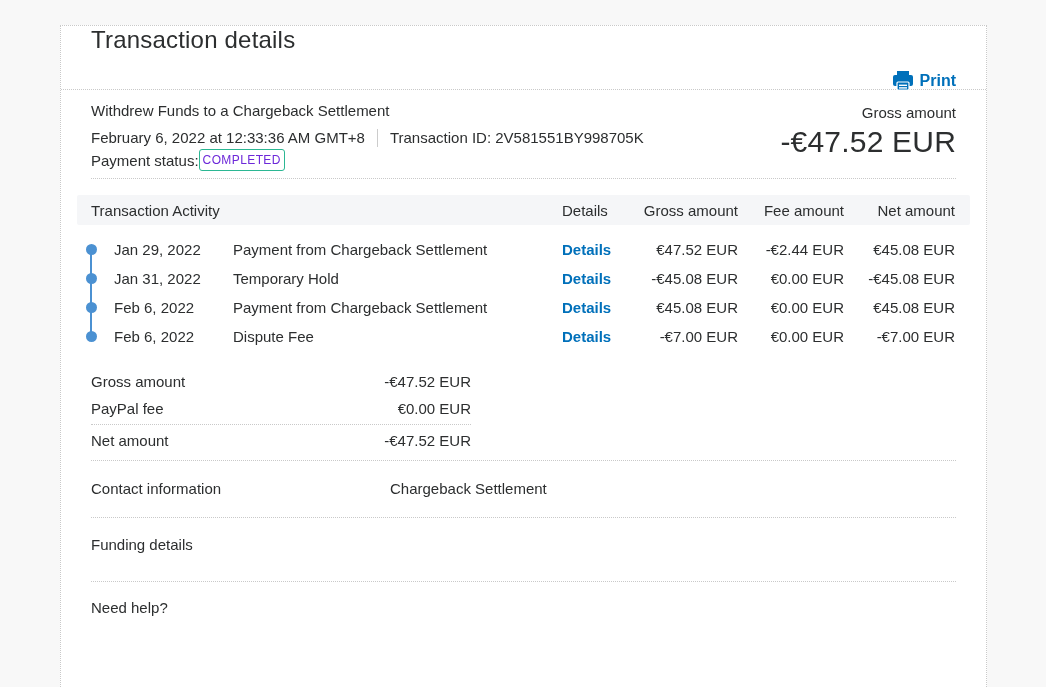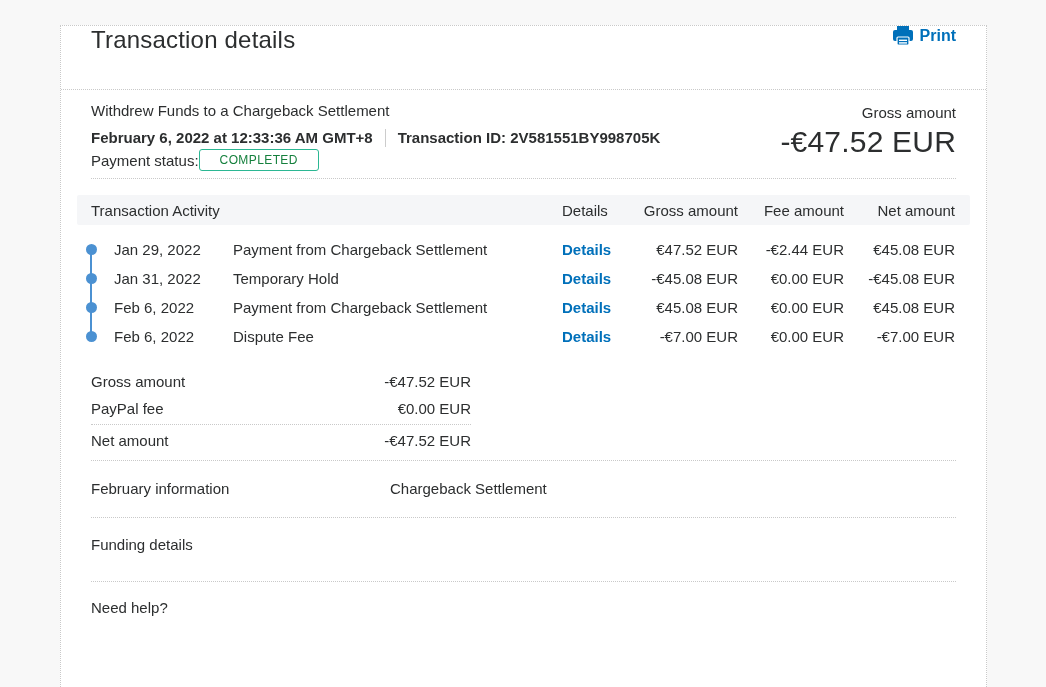--- a/index.html
+++ b/index.html
@@ -22,32 +22,33 @@
     border-bottom:1px dotted #c9c9c9;
     display:flex; align-items:flex-start; justify-content:space-between;
     padding:0 30px;
   }
   .page-title { font-size:24px; font-weight:400; letter-spacing:0.2px; color:#2c2e2f; }
   .print-button {
     display:flex; align-items:center; gap:7px;
     background:none; border:none; cursor:pointer;
     color:#0070ba; font-size:16px; font-weight:600;
     font-family:"Liberation Sans", sans-serif;
+    margin-top:45px;
   }
   
   .summary { position:relative; padding:12px 30px 0; }
   .summary-line1 { font-size:15px; line-height:18px; margin-bottom:9px; }
-  .summary-line2 { display:flex; align-items:center; gap:12px; font-size:15px; line-height:18px; margin-bottom:9px;font-weight:bold; }
+  .summary-line2 { display:flex; align-items:center; gap:12px; font-size:15px; line-height:18px; margin-bottom:9px; }
   .vsep { width:1px; height:18px; background:#cccccc; }
   .summary-line3 { display:flex; align-items:center; font-size:15px; height:22px; padding-bottom:14px; }
   .status-badge {
     display:inline-block;
-    border:1px solid #2bb793; color:#15803d;
+    border:1px solid #2bb793; color:#6d28d9;
     font-size:12px; letter-spacing:0.4px;
-    padding:3px 20px; border-radius:3px; background:#fff;
+    padding:3px 3px; border-radius:3px; background:#fff;
   }
   .summary-right { position:absolute; right:30px; top:14px; text-align:right; }
   .summary-right .gross-label { font-size:15px; }
   .summary-right .gross-value { font-size:30px; margin-top:4px; letter-spacing:0.2px; }
   .divider { border-top:1px dotted #c9c9c9; margin:0 30px; }
   
   .activity { margin:16px 16px 17px; }
   .grid-cols {
     display:grid;
     grid-template-columns:37px 119px 1fr 75px 101px 106px 111px;
@@ -205,21 +206,21 @@
     </div>
     <div class="payment-divider"></div>
     <div class="payment-row">
       <span>Net amount</span>
       <span>-€47.52 EUR</span>
     </div>
   </div>
   <div class="full-divider"></div>
 
   <div class="info-row">
-    <div>February information</div>
+    <div>Contact information</div>
     <div>Chargeback Settlement</div>
   </div>
   <div class="divider"></div>
 
   <div class="funding-row">
     <div>Funding details</div>
   </div>
   <div class="divider"></div>
 
   <div class="need-help">Need help?</div>

